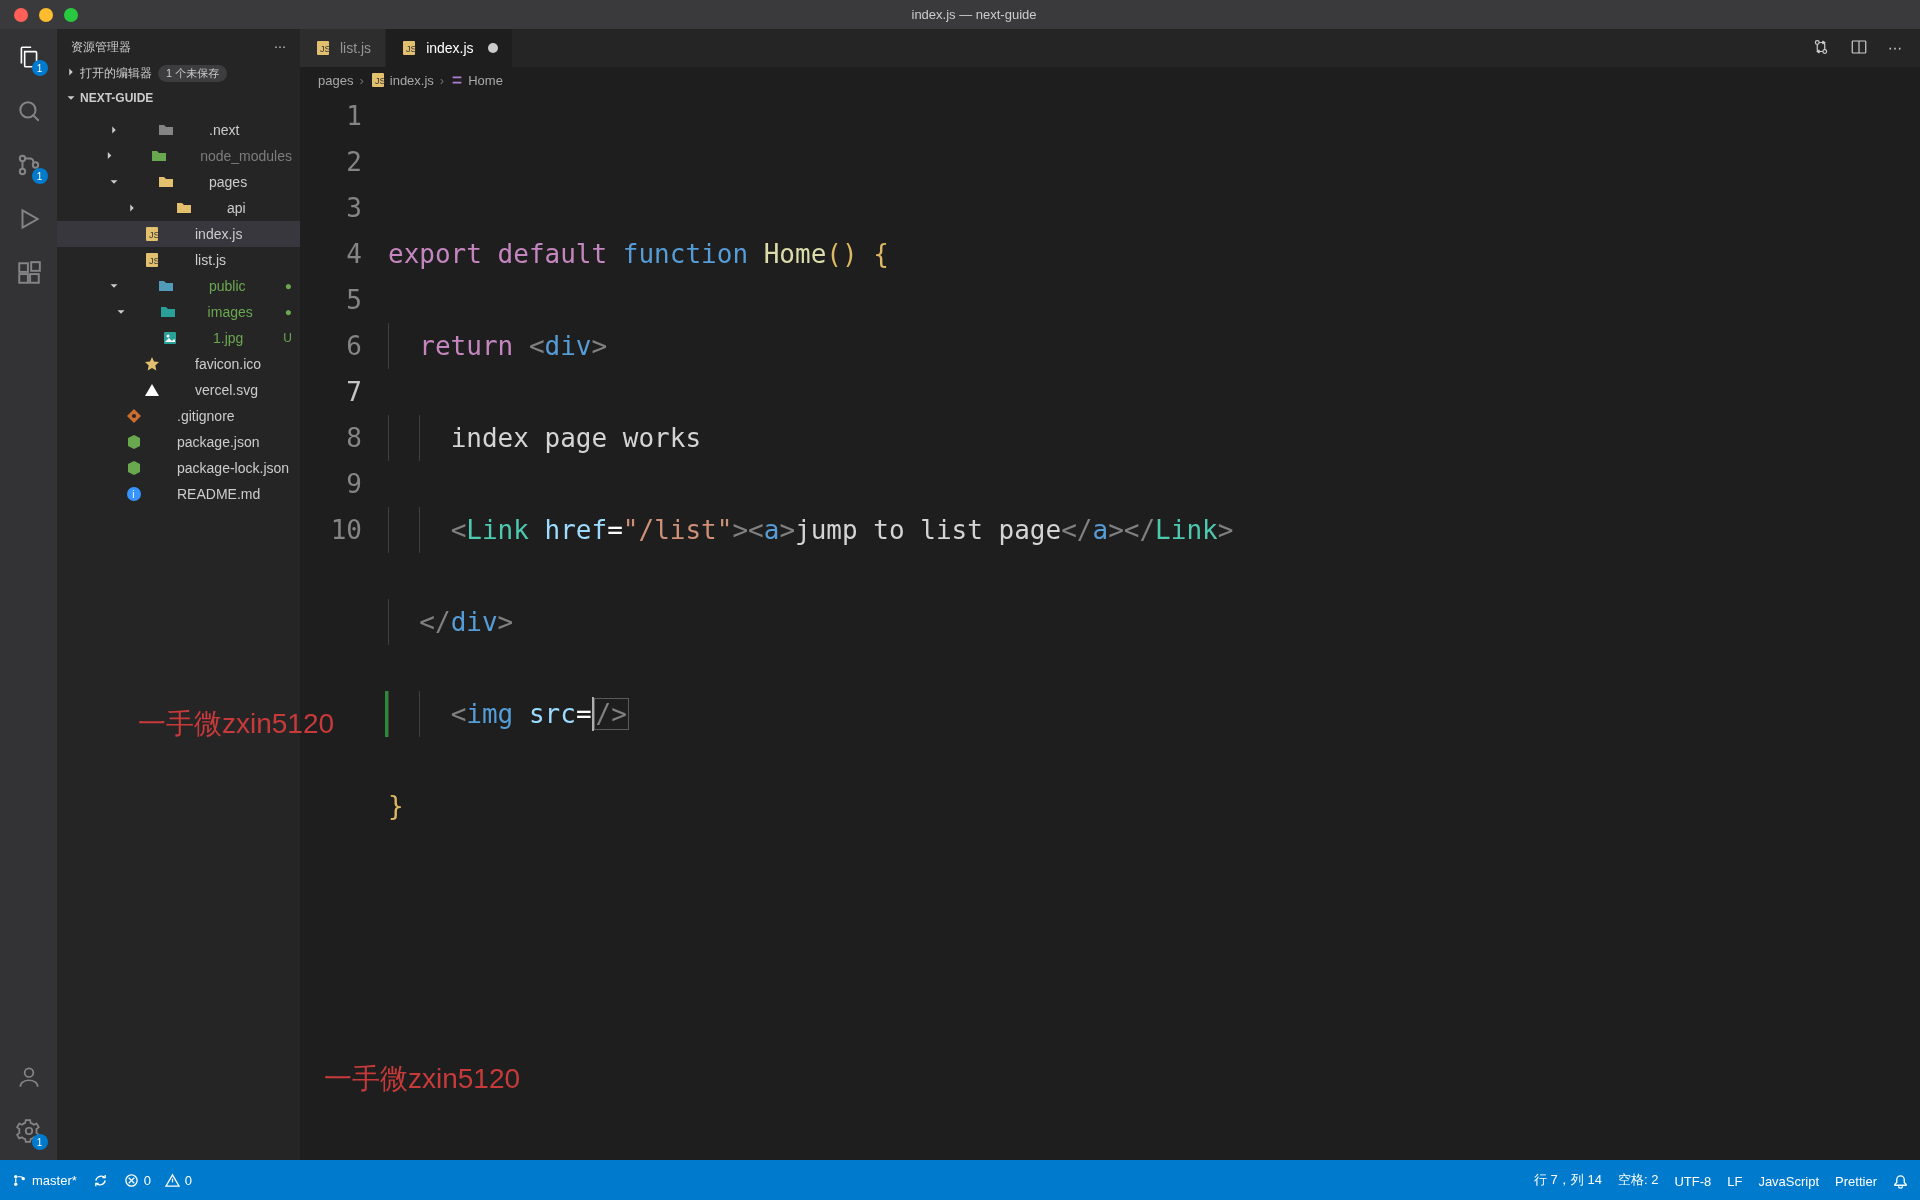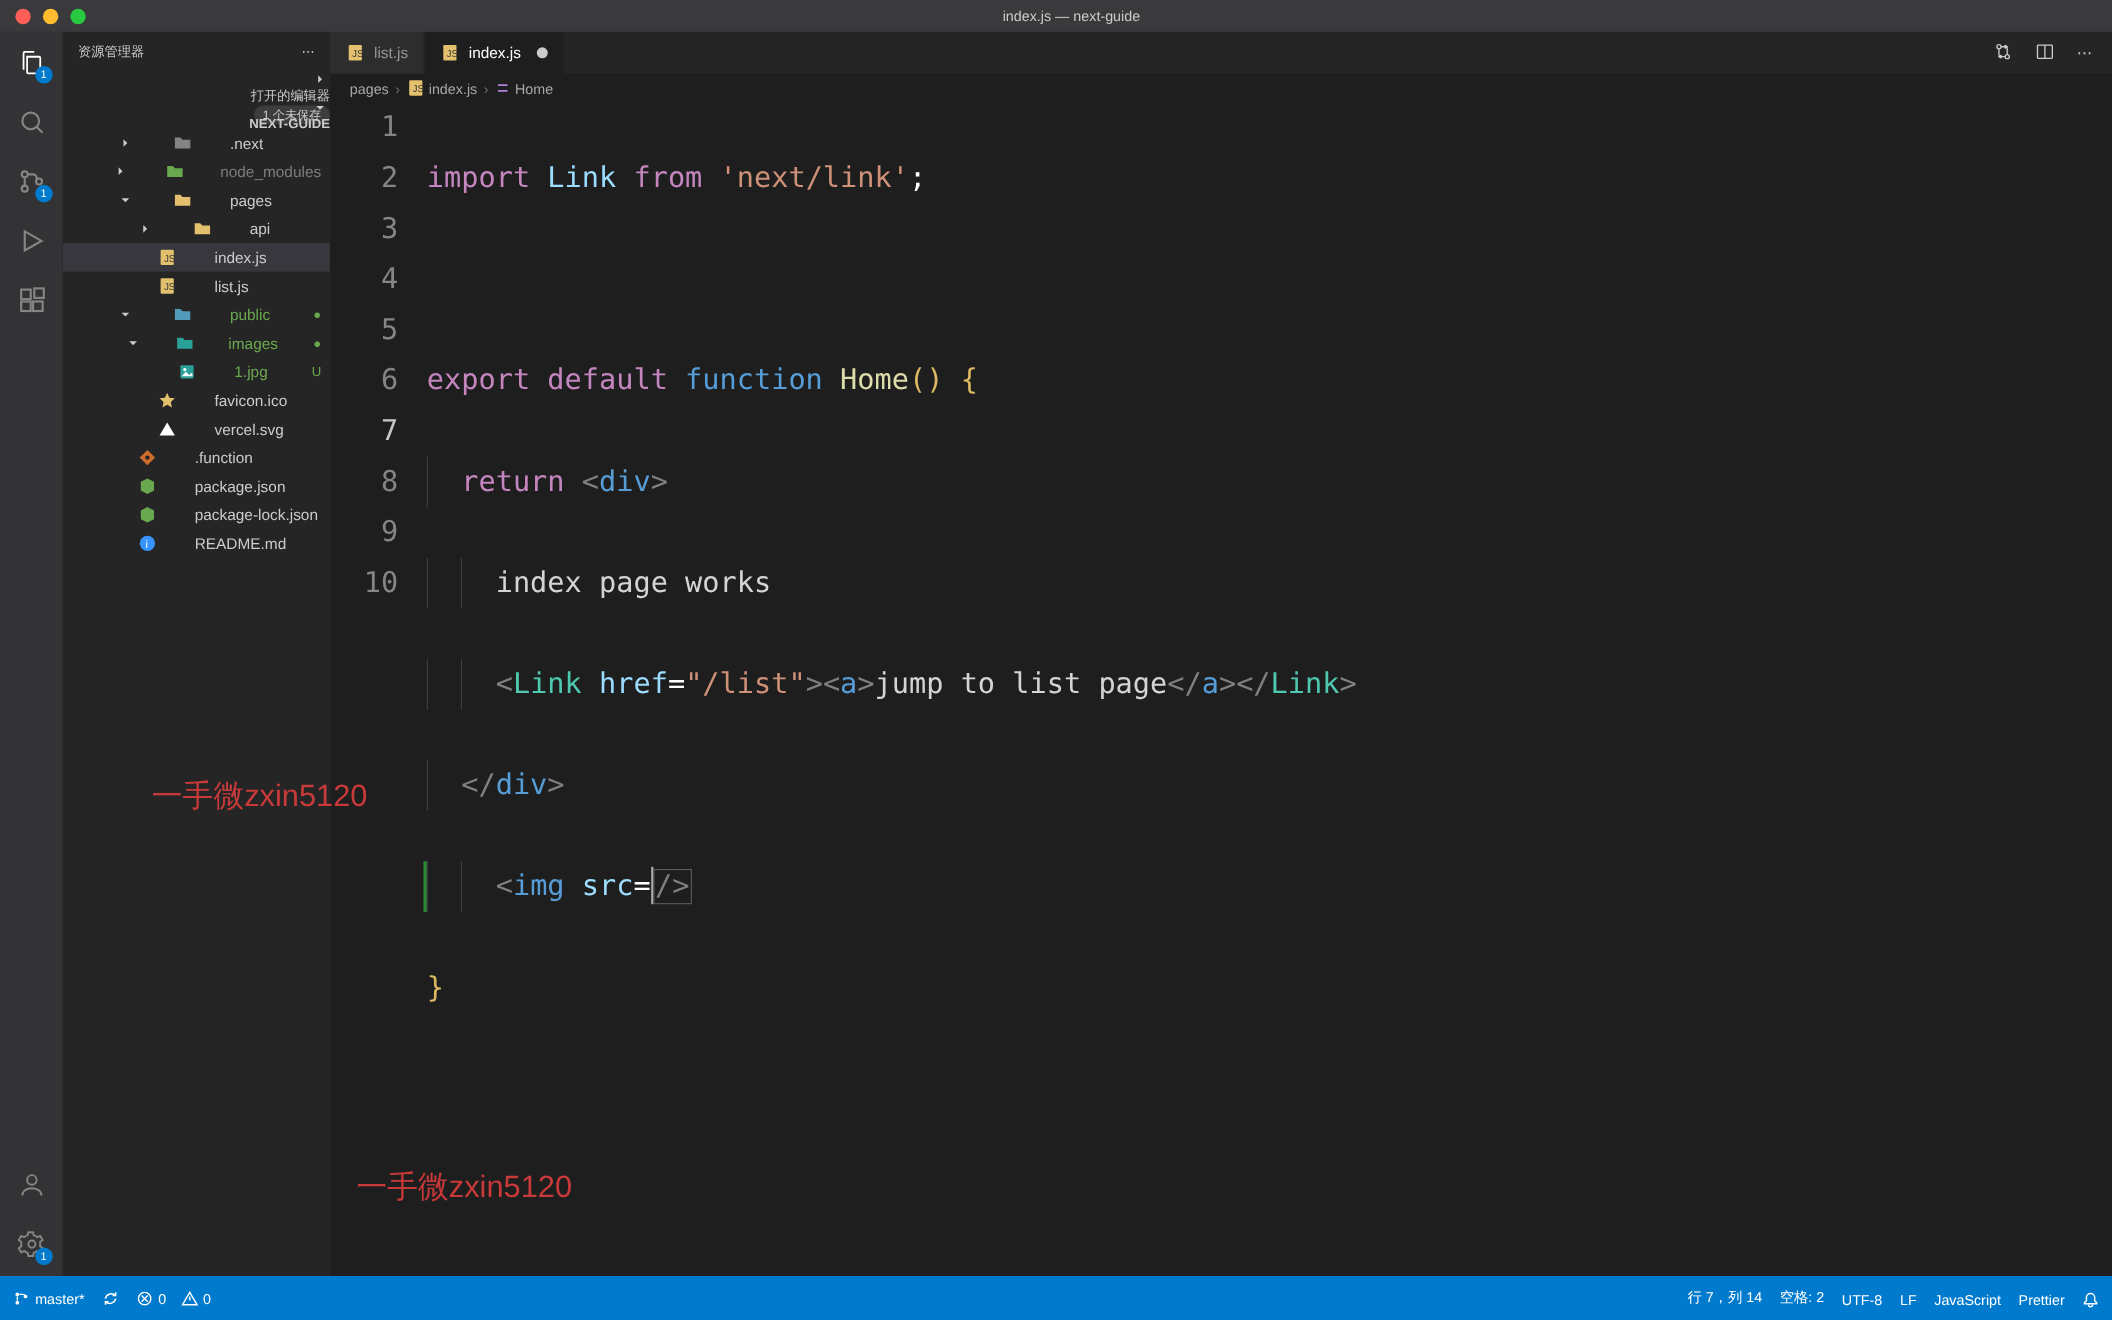--- a/index.html
+++ b/index.html
@@ -16,21 +16,21 @@
 .activity-bar { width: 57px; background: #333336; display: flex; flex-direction: column; align-items: center; padding-top: 13px; gap: 24px; position: relative; }
 .ab-icon { width: 30px; height: 30px; display: flex; align-items: center; justify-content: center; color: #858585; cursor: pointer; position: relative; }
 .ab-icon.active { color: #fff; }
 .ab-icon svg { width: 26px; height: 26px; }
 .ab-icon .badge { position: absolute; bottom: -4px; right: -4px; background: #007acc; color: #fff; border-radius: 10px; font-size: 10px; min-width: 16px; height: 16px; display: flex; align-items: center; justify-content: center; padding: 0 4px; }
 .ab-bottom { margin-top: auto; margin-bottom: 14px; display: flex; flex-direction: column; gap: 24px; align-items: center; }
 
 .sidebar { width: 243px; background: #252526; display: flex; flex-direction: column; }
 .sb-header { height: 36px; display: flex; align-items: center; padding: 0 14px; color: #ccc; font-size: 12px; justify-content: space-between; }
 .sb-ellipsis { color: #ccc; cursor: pointer; }
-.sb-section { height: 26px; display: flex; align-items: flex-end; padding-left: 5px; font-size: 12px; color: #ccc; cursor: pointer; flex-direction: column; }
+.sb-section { height: 26px; display: flex; align-items: flex-start; padding-left: 5px; font-size: 12px; color: #ccc; cursor: pointer; }
 .chev { display: inline-flex; width: 18px; justify-content: center; transform: rotate(0); }
 .chev.right { transform: rotate(-90deg); }
 .chev svg { width: 14px; height: 14px; }
 .sb-section .pill { background: #3d3d40; border-radius: 10px; padding: 1px 8px; margin-left: 6px; font-size: 11px; }
 .tree { flex: 1; overflow: auto; font-size: 14px; }
 .tree-row { height: 26px; display: flex; align-items: center; color: #ccc; cursor: pointer; padding-right: 8px; gap: 32px; }
 .tree-row.selected { background: #37373d; }
 .tree-row .ind { display: inline-block; }
 .ficon { width: 22px; display: inline-flex; align-items: center; justify-content: center; }
 .ficon svg { width: 16px; height: 16px; }
@@ -299,21 +299,21 @@
           <span>vercel.svg</span>
         </div>
       <div class="tree-row">
           <span class="ind" style="width:34px"></span>
           <span class="ficon">
             <svg viewBox="0 0 16 16">
               <path class="fc-orange" d="M8 1l7 7-7 7-7-7z"></path>
               <circle fill="#252526" cx="8" cy="8" r="2"></circle>
             </svg>
           </span>
-          <span>.function</span>
+          <span>.gitignore</span>
         </div>
       <div class="tree-row">
           <span class="ind" style="width:34px"></span>
           <span class="ficon">
             <svg viewBox="0 0 16 16">
               <path class="fc-green" d="M8 1l6 3v8l-6 3-6-3V4z"></path>
             </svg>
           </span>
           <span>package.json</span>
         </div>
@@ -403,21 +403,20 @@
           <div>3</div>
           <div>4</div>
           <div>5</div>
           <div>6</div>
           <div style="color:#c6c6c6">7</div>
           <div>8</div>
           <div>9</div>
           <div>10</div>
       </div>
       <div class="code">
-<div class="line"><span class="tok-key">import</span> <span class="tok-var">Link</span> <span class="tok-key">from</span> <span class="tok-str">'next/link'</span><span class="tok-white">;</span></div>
 <div class="line"></div>
 <div class="line"><span class="tok-key">export</span> <span class="tok-key">default</span> <span class="tok-tag">function</span> <span class="tok-yel">Home</span><span class="tok-brace-y">()</span> <span class="tok-brace-y">{</span></div>
 <div class="line"><span class="wline" style="left:0"></span>  <span class="tok-key">return</span> <span class="tok-punc">&lt;</span><span class="tok-tag">div</span><span class="tok-punc">&gt;</span></div>
 <div class="line"><span class="wline" style="left:0"></span><span class="wline" style="left:31px"></span>    <span class="tok-txt">index page works</span></div>
 <div class="line"><span class="wline" style="left:0"></span><span class="wline" style="left:31px"></span>    <span class="tok-punc">&lt;</span><span class="tok-tagname">Link</span> <span class="tok-attr">href</span><span class="tok-white">=</span><span class="tok-str">"/list"</span><span class="tok-punc">&gt;&lt;</span><span class="tok-tag">a</span><span class="tok-punc">&gt;</span><span class="tok-txt">jump to list page</span><span class="tok-punc">&lt;/</span><span class="tok-tag">a</span><span class="tok-punc">&gt;&lt;/</span><span class="tok-tagname">Link</span><span class="tok-punc">&gt;</span></div>
 <div class="line"><span class="wline" style="left:0"></span>  <span class="tok-punc">&lt;/</span><span class="tok-tag">div</span><span class="tok-punc">&gt;</span></div>
 <div class="line"><span class="cursor-dec"></span><span class="wline" style="left:0"></span><span class="wline" style="left:31px"></span>    <span class="tok-punc">&lt;</span><span class="tok-tag">img</span> <span class="tok-attr">src</span><span class="tok-white">=</span><span class="cursor-caret"></span><span class="tok-punc bracket-box">/&gt;</span></div>
 <div class="line"><span class="tok-brace-y">}</span></div>
 <div class="line"></div>
       </div>

